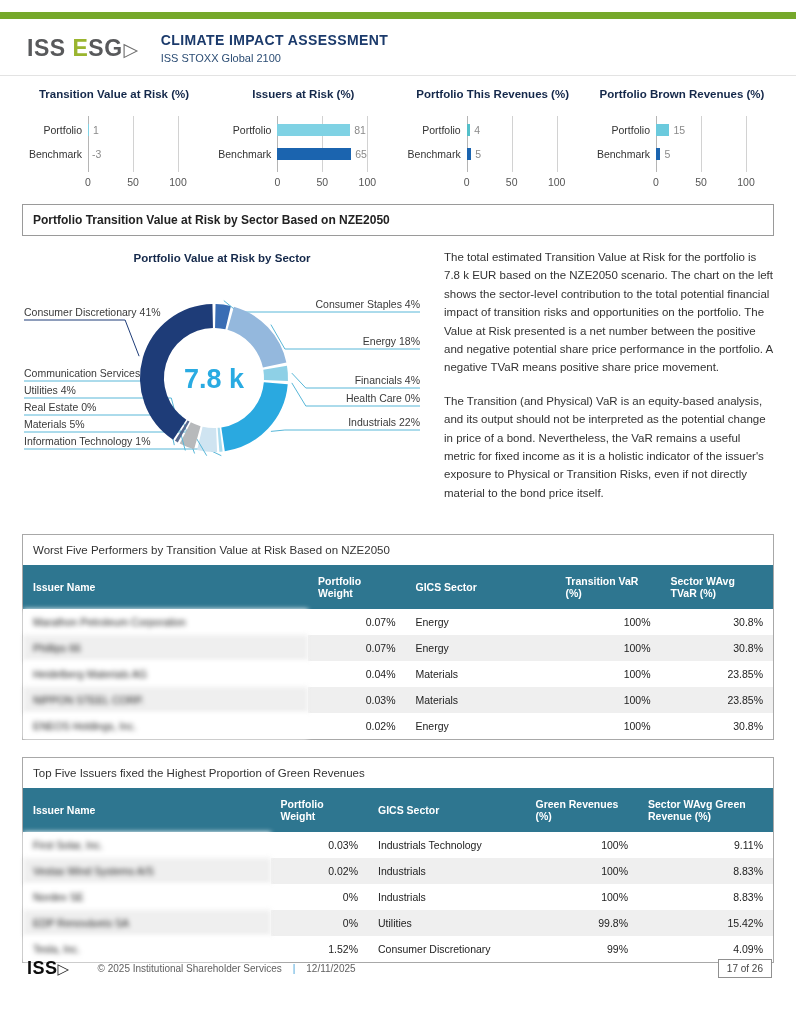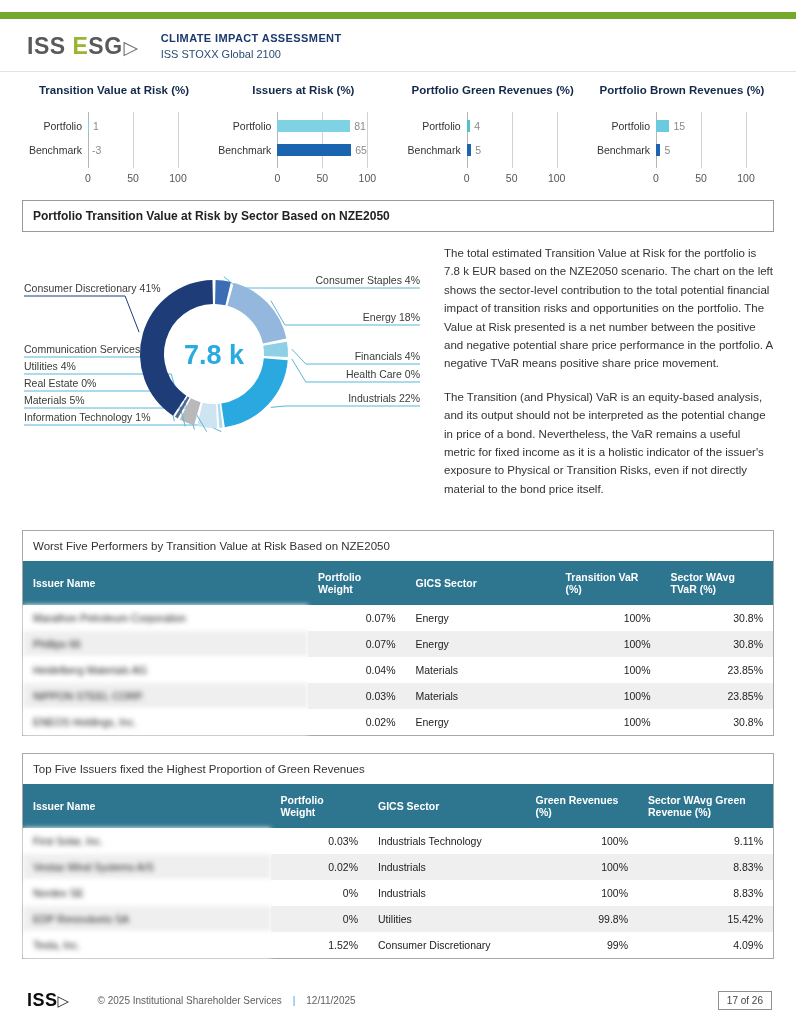--- a/index.html
+++ b/index.html
@@ -5,21 +5,21 @@
   html,body{margin:0;padding:0;background:#ffffff;}
   .page{position:relative;width:796px;height:1030px;background:#ffffff;overflow:hidden;
         font-family:"Liberation Sans",sans-serif;margin-top:12px;-webkit-font-smoothing:antialiased;}
   .topbar{height:7px;background:#76a82b;}
   
   .header{display:flex;align-items:center;padding:13px 0 11px 27px;border-bottom:1px solid #e3e3e3;background:#fff;}
   .logo{font-weight:bold;font-size:23px;color:#58595b;letter-spacing:.5px;white-space:nowrap;}
   .logo .green{color:#9ab52f;}
   .logo .arrow{font-size:19px;color:#6a6a6a;font-weight:normal;margin-left:1px;}
   .h-text{margin-left:22px;}
-  .h-title{color:#1b3a6b;font-weight:bold;font-size:11px;letter-spacing:.4px;}
+  .h-title{color:#1b3a6b;font-weight:bold;font-size:14px;letter-spacing:.4px;}
   .h-sub{color:#2c4d74;font-size:11px;margin-top:4px;}
   .content{padding:0 22px;}
   
   .sec-head{display:flex;align-items:center;gap:10px;margin:18px 0 9px 8px;}
   .sec-square{width:10px;height:10px;background:#1b3a6b;}
   .sec-title{color:#2a7d9e;font-size:15px;font-weight:bold;}
   .intro{font-size:11px;color:#333;line-height:1.7;width:748px;margin:0 0 4px 1px;}
   
   .charts-row{display:flex;justify-content:space-between;margin-top:12px;height:102px;}
   .mini{width:184px;position:relative;}
@@ -47,21 +47,21 @@
   .tbox table{width:100%;border-collapse:collapse;font-size:10.5px;table-layout:fixed;}
   .tbox th{background:#2e7690;color:#fff;font-weight:600;padding:10px 10px;font-size:10.5px;text-align:left;}
   .tbox td{padding:7px 10px;color:#222;background:#fff;}
   .tbox tbody tr:nth-child(even) td{background:#efefef;}
   .al-r{text-align:right;}
   .c-red{color:#c7473f;}
   .c-green{color:#3da464;}
   .c-darkred{color:#ab4b5b;}
   .blur-name{filter:blur(2.6px);color:#8b8b8b;}
   
-  .footer{position:absolute;left:27px;right:24px;top:978px;display:flex;align-items:center;text-align:right;}
+  .footer{position:absolute;left:27px;right:24px;top:946px;display:flex;align-items:center;text-align:right;}
   .f-logo{font-weight:bold;font-size:18px;color:#0d0d0d;letter-spacing:.5px;}
   .f-logo .arrow{font-weight:normal;font-size:15px;color:#222;}
   .f-copy{margin-left:28px;font-size:10px;color:#5f5f5f;}
   .f-sep{color:#3f9fd8;margin:0 11px;font-size:10px;}
   .f-date{font-size:10px;color:#5f5f5f;}
   .f-page{margin-left:auto;border:1px solid #909090;padding:3px 8px;font-size:10px;color:#444;background:#fff;}
   .bottom-bar{position:absolute;left:0;top:1019px;width:100%;height:6px;background:#191919;}
 </style>
 </head>
 <body>
@@ -116,21 +116,21 @@
               <div class="mini-val" style="left: 76.9px;">81</div>
             </div>
             <div class="mini-row" style="top: 32px;">
               <div class="mini-cat">Benchmark</div>
               <div class="mini-bar" style="width: 73.8px; background: rgb(27, 100, 175);"></div>
               <div class="mini-val" style="left: 77.8px;">65</div>
             </div>
           </div>
         </div>
         <div class="mini">
-          <div class="mini-title">Portfolio Green Revenues (%)</div>
+          <div class="mini-title">Portfolio This Revenues (%)</div>
           <div class="mini-plot">
             <div class="grid axis" style="left: 0px;"></div>
             <div class="tick" style="left: 0px;">0</div>
             <div class="grid" style="left: 45px;"></div>
             <div class="tick" style="left: 45px;">50</div>
             <div class="grid" style="left: 90px;"></div>
             <div class="tick" style="left: 90px;">100</div>
             <div class="mini-row" style="top: 8px;">
               <div class="mini-cat">Portfolio</div>
               <div class="mini-bar" style="width: 3.6px; background: rgb(84, 192, 202);"></div>
@@ -163,20 +163,21 @@
               <div class="mini-val" style="left: 8.5px;">5</div>
             </div>
           </div>
         </div>
       </div>
 
     <div class="sector-box-title">Portfolio Transition Value at Risk by Sector Based on NZE2050</div>
 
     <div class="sector-area">
       <div class="donut-col">
+        <div class="donut-title">Portfolio Value at Risk by Sector</div>
         <div class="donut-wrap" id="donut-wrap">
             <svg width="400" height="230" viewBox="0 0 400 230">
               <path d="M193.30 50.01 A62 62 0 0 1 206.16 51.64" fill="none" stroke="#3a6db4" stroke-width="24"></path>
               <polyline points="398,46 215.8,46 201.8,34.6" fill="none" stroke="#58b7d8" stroke-width="1"></polyline>
               <text x="398" y="42" text-anchor="end" font-size="10.5" fill="#3a3a3a">Consumer Staples 4%</text>
               <path d="M208.67 52.28 A62 62 0 0 1 252.65 99.11" fill="none" stroke="#94b8dd" stroke-width="24"></path>
               <polyline points="398,83 262.9,83 248.9,58.6" fill="none" stroke="#58b7d8" stroke-width="1"></polyline>
               <text x="398" y="79" text-anchor="end" font-size="10.5" fill="#3a3a3a">Energy 18%</text>
               <path d="M253.13 101.66 A62 62 0 0 1 253.95 114.60" fill="none" stroke="#8ed0e6" stroke-width="24"></path>
               <polyline points="398,122 283.8,122 269.8,107.1" fill="none" stroke="#58b7d8" stroke-width="1"></polyline>

